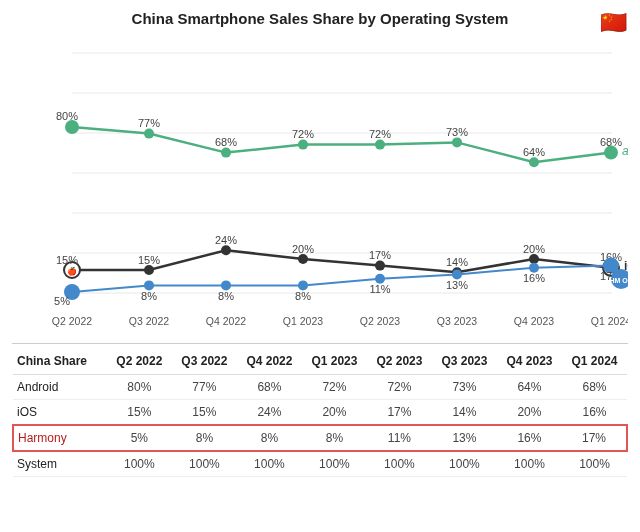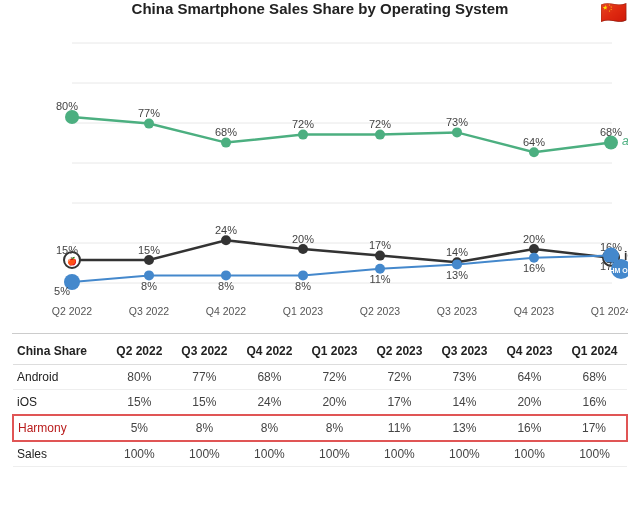--- a/index.html
+++ b/index.html
@@ -7,21 +7,21 @@
       font-family: -apple-system, BlinkMacSystemFont, 'Segoe UI', Arial, sans-serif;
       background: #ffffff;
       width: 640px;
       min-height: 532px;
       font-size: 13px;
       color: #222;
     }
     .container {
       width: 640px;
       background: #fff;
-      padding: 0 12px 12px 12px;
+      padding: 10px 12px 12px 12px;
     }
     .chart-title {
       text-align: center;
       font-size: 15px;
       font-weight: 600;
       color: #222;
       margin-bottom: 6px;
       position: relative;
     }
     .flag {
@@ -231,21 +231,21 @@
             <td>5%</td>
             <td>8%</td>
             <td>8%</td>
             <td>8%</td>
             <td>11%</td>
             <td>13%</td>
             <td>16%</td>
             <td>17%</td>
           </tr>
           <tr>
-            <td>Sales</td>
+            <td>System</td>
             <td>100%</td>
             <td>100%</td>
             <td>100%</td>
             <td>100%</td>
             <td>100%</td>
             <td>100%</td>
             <td>100%</td>
             <td>100%</td>
           </tr>
         </tbody>

